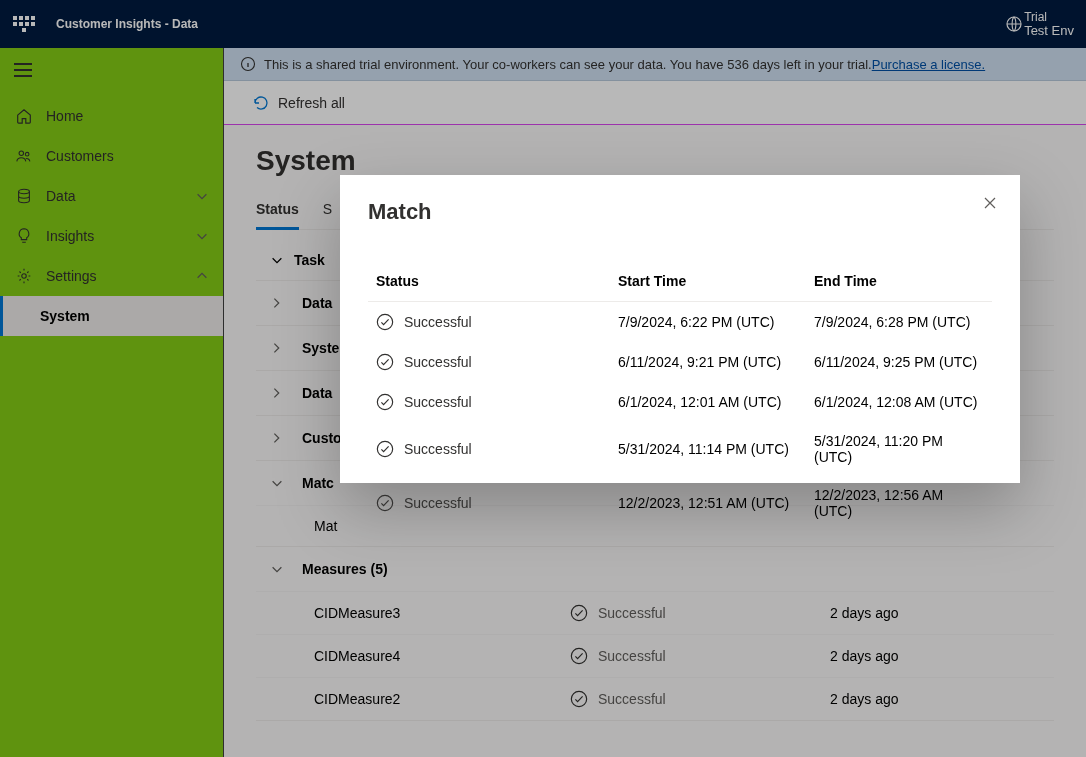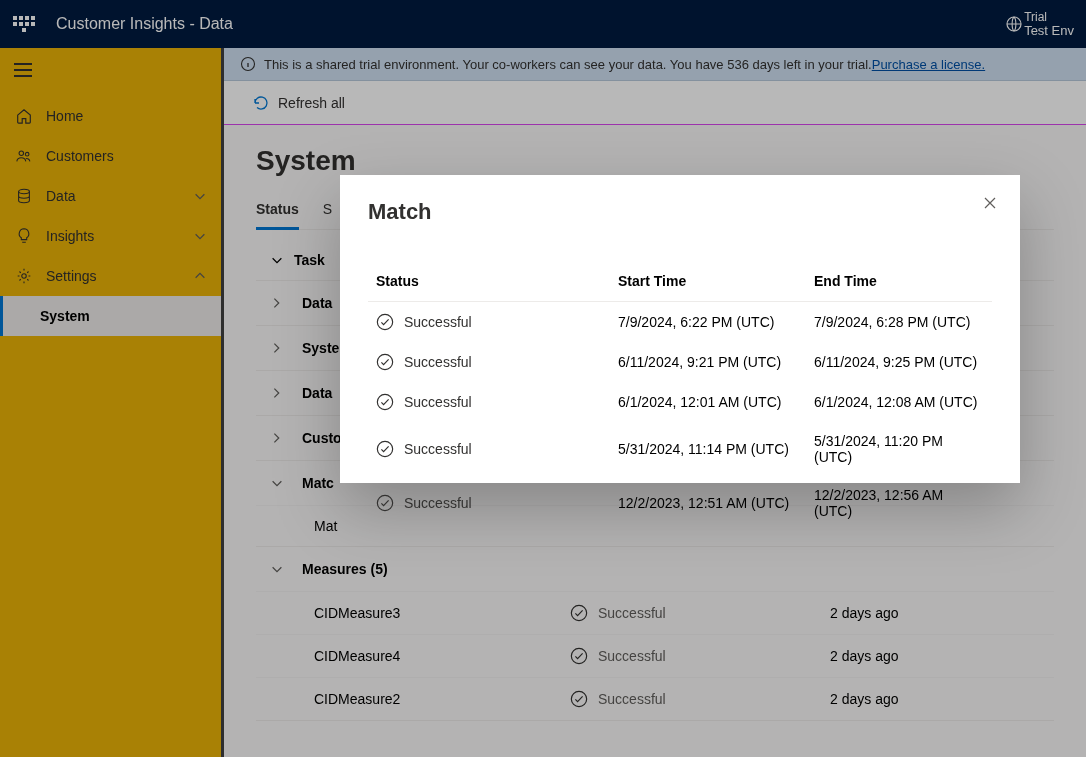--- a/index.html
+++ b/index.html
@@ -1,26 +1,26 @@
 <!DOCTYPE html>
 <html><head>
 <meta charset="utf-8">
 <style>
 *{box-sizing:border-box;margin:0;padding:0;font-family:"Segoe UI",Arial,sans-serif}
 body{width:1086px;height:757px;overflow:hidden;background:#faf9f8;position:relative}
 .topbar{height:48px;background:#001b41;color:#fff;display:flex;align-items:center;padding:0 12px}
 .waffle{width:24px;height:24px;display:flex;flex-wrap:wrap;align-content:center;justify-content:center;gap:2px;cursor:pointer}
 .waffle span{width:4px;height:4px;background:#fff}
-.brand{margin-left:20px;font-size:16px;font-weight:400}
+.brand{margin-left:20px;font-size:12px;font-weight:700}
 .top-right{margin-left:auto;display:flex;align-items:center;}
 .env-icon svg{color:#fff}
 .env-text{font-size:12px;line-height:14px}
 .env-text .l2{font-size:13px}
 .shell{display:flex;height:calc(100% - 48px)}
-.sidebar{width:224px;background:#eab308;border-right:3px solid #404040;flex-shrink:0}
+.sidebar{width:224px;background:#84cc16;border-right:1px solid #404040;flex-shrink:0}
 .hamburger{height:44px;display:flex;align-items:center;padding-left:14px;cursor:pointer}
 .hamburger div{width:18px;height:2px;background:#323130;box-shadow:0 -6px 0 #323130,0 6px 0 #323130}
 .nav{padding-top:4px}
 .nav-item{display:flex;align-items:center;height:40px;padding:0 14px;cursor:pointer;font-size:14px;color:#323130;position:relative}
 .nav-item .ic{width:20px;display:flex;justify-content:center;margin-right:12px;color:#323130}
 .nav-item .chev{margin-left:auto;color:#605e5c}
 .nav-sub{padding-left:40px;height:40px;display:flex;align-items:center;font-size:14px;cursor:pointer}
 .nav-sub.active{background:#edebe9;font-weight:600}
 .nav-sub.active::before{content:"";position:absolute;left:0;width:3px;height:40px;background:#0078d4}
 .nav-sub{position:relative}

